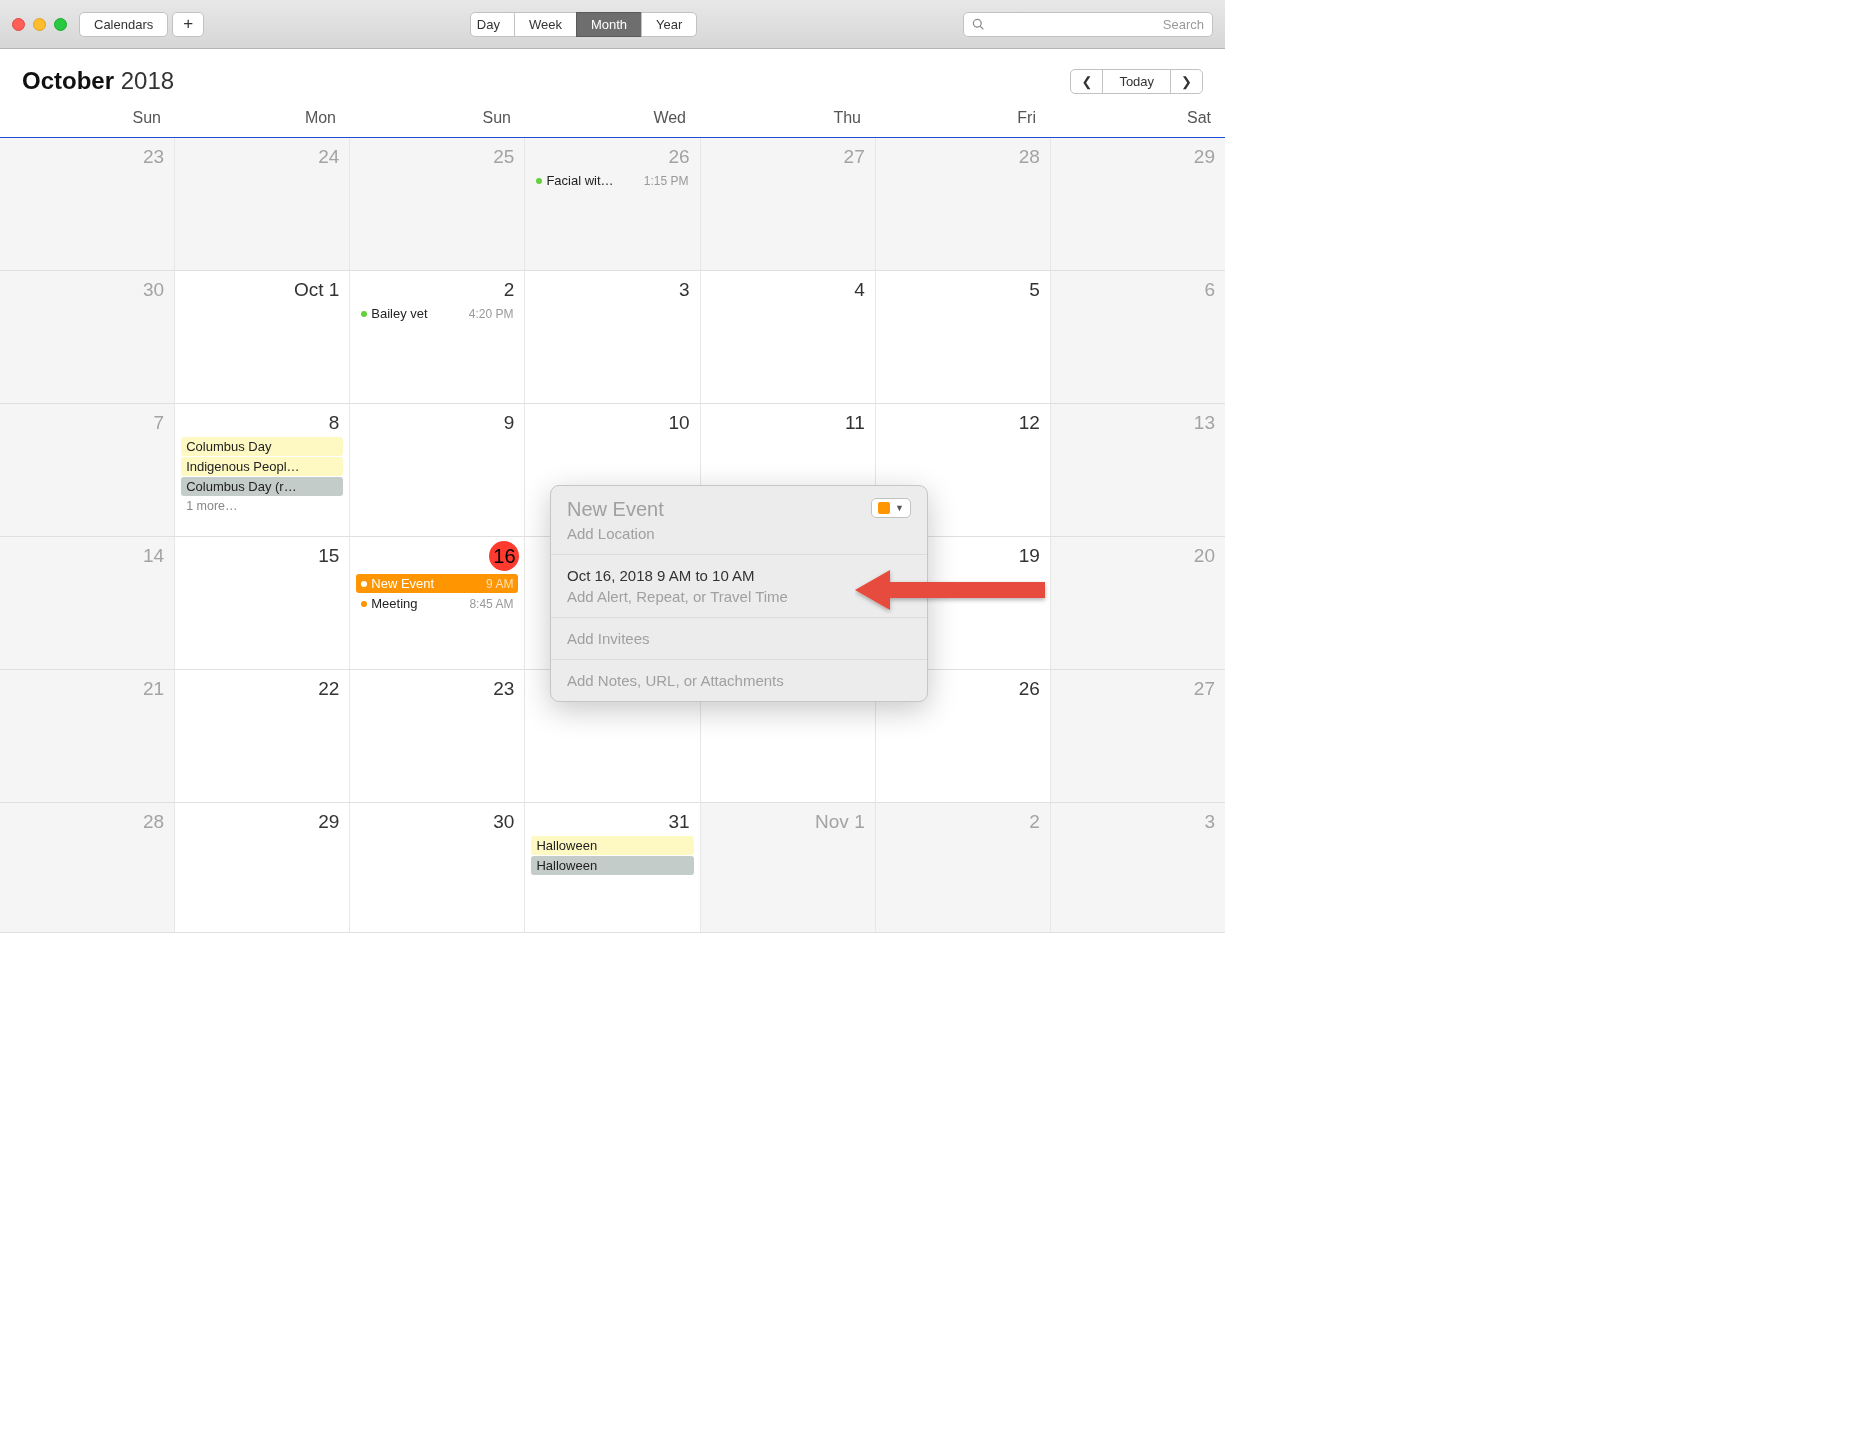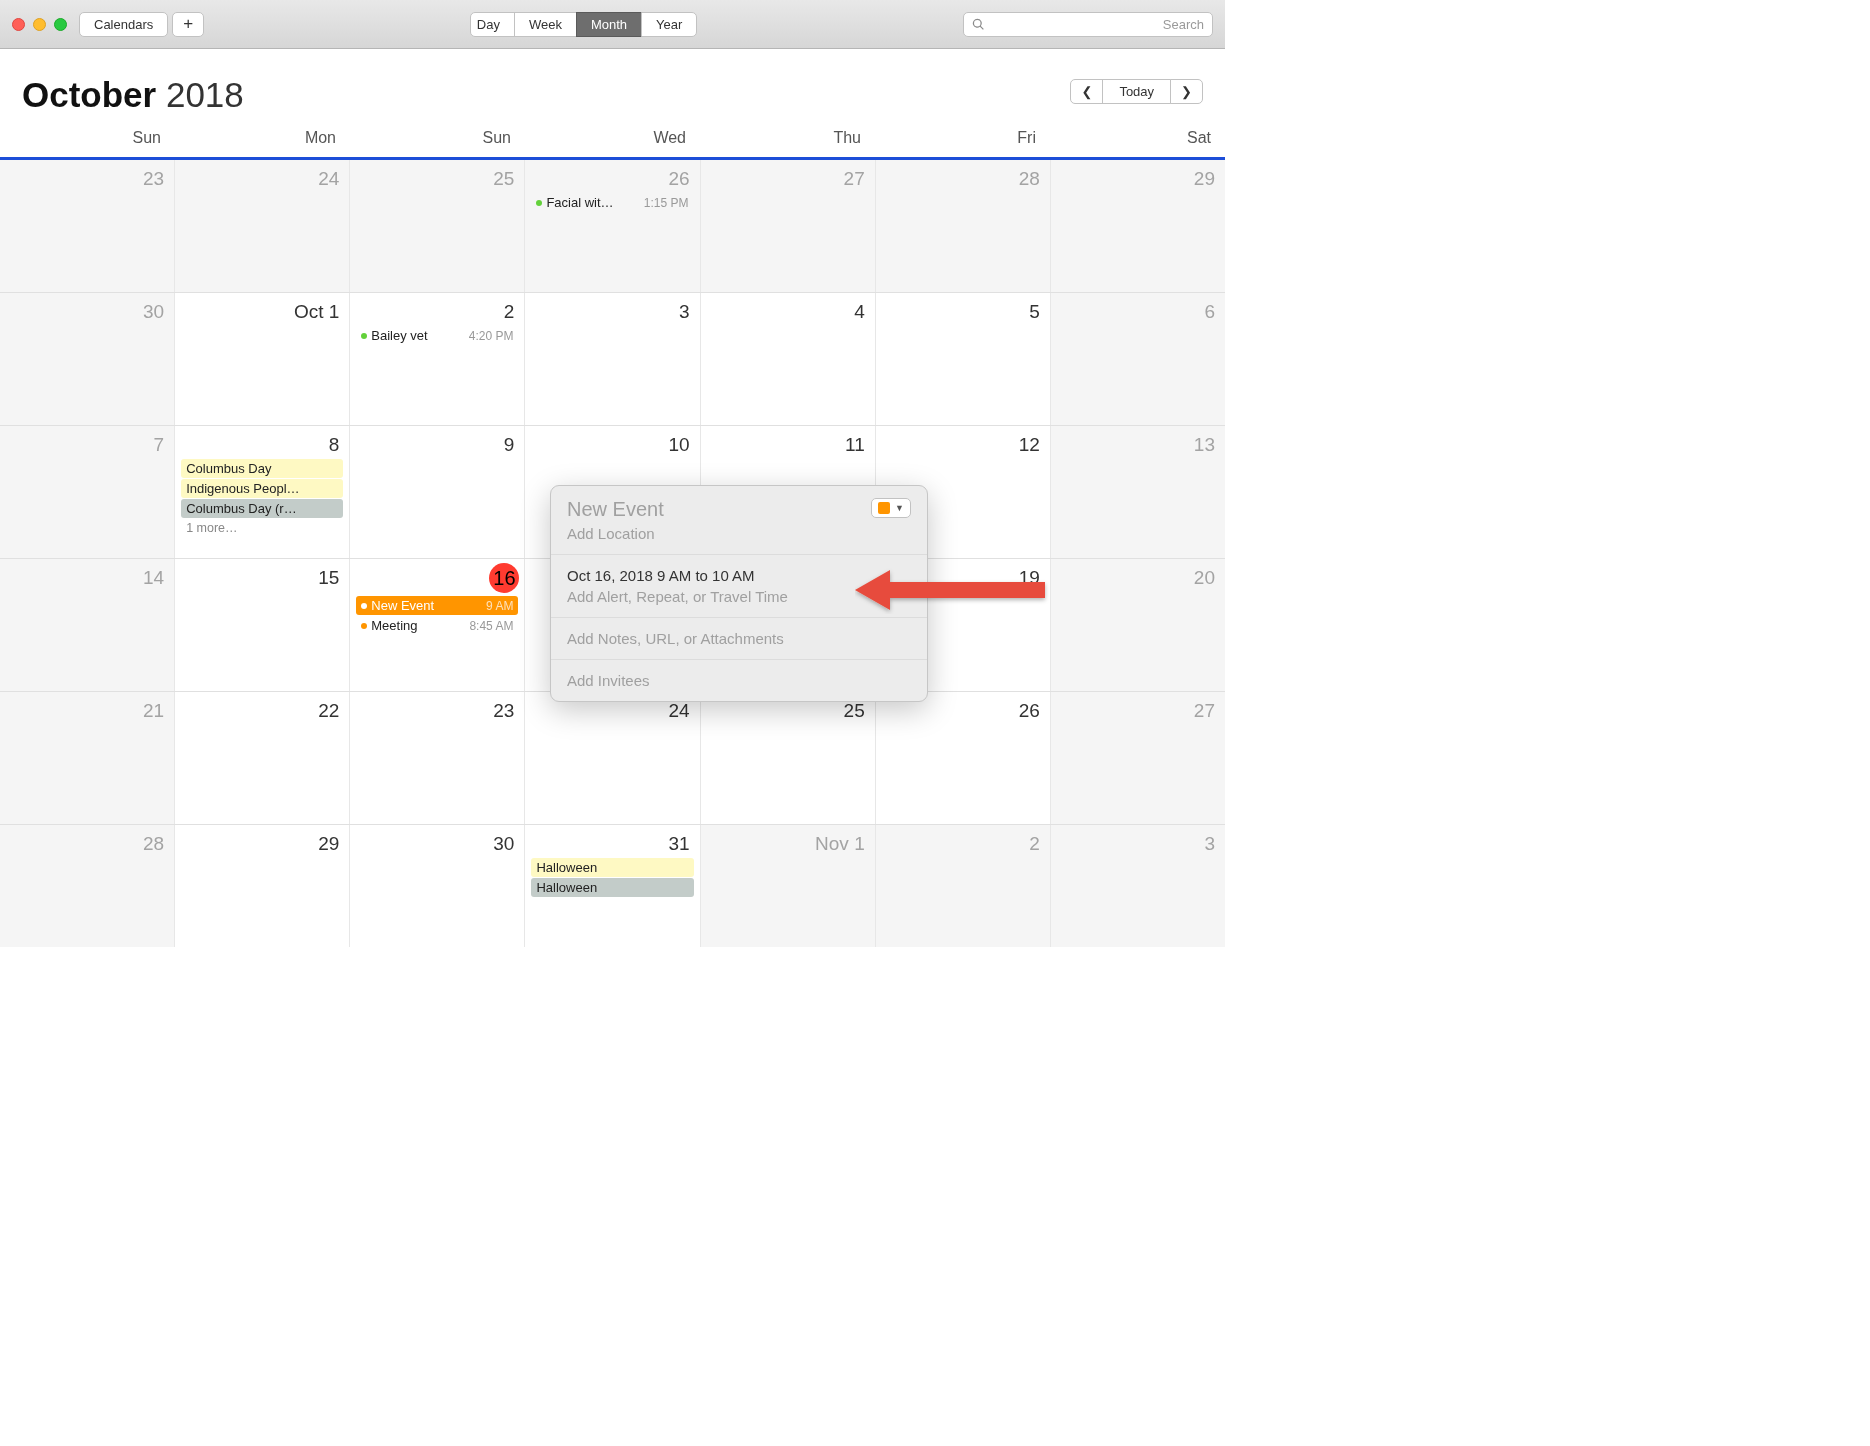--- a/index.html
+++ b/index.html
@@ -19,30 +19,30 @@
 .seg .btn:first-child { border-radius: 5px 0 0 5px; margin-left: 0; padding-left: 6px; }
 .seg .btn:last-child { border-radius: 0 5px 5px 0; }
 .seg .btn.active { background: #6e6e6e; color: #fff; border-color: #5a5a5a; }
 .search-box { display: flex; align-items: center; background: #fff; border: 1px solid #c2c2c2; border-radius: 5px; height: 25px; padding: 0 8px; width: 250px; }
 .search-box svg { width: 13px; height: 13px; fill: #8a8a8a; margin-right: 5px; }
 .search-box input { border: none; outline: none; font-size: 13px; flex: 1; color: #333; background: transparent; text-align: right; }
 .search-box input::placeholder { color: #9a9a9a; }
 
 
 .header { padding: 18px 22px 6px 22px; display: flex; align-items: center; justify-content: space-between; }
-.title { font-size: 35px; color: #333; font-weight: 400; margin-top: 8px; }
+.title { font-size: 24px; color: #333; font-weight: 400; }
 .title b { font-weight: 700; color: #111; }
 .nav-btns { display: flex; }
 .nav-btns .btn { padding: 0 10px; }
 .nav-btns .btn:first-child { border-radius: 5px 0 0 5px; }
 .nav-btns .btn:last-child { border-radius: 0 5px 5px 0; margin-left: -1px; }
 .nav-btns .btn.mid { border-radius: 0; margin-left: -1px; padding: 0 16px; }
 
 
-.day-headers { display: flex; border-bottom: 3px solid #1d4ed8; }
+.day-headers { display: flex; border-bottom: 1px solid #1d4ed8; }
 .day-headers div { flex: 1; text-align: right; padding: 8px 14px 10px 0; font-size: 16px; color: #555; }
 
 
 .grid { display: flex; flex-direction: column; }
 .week { display: flex; border-bottom: 1px solid #e0e0e0; height: 133px; }
 .week:last-child { height: 130px; }
 .cell { flex: 1; border-right: 1px solid #e7e7e7; padding: 6px 6px 0 6px; position: relative; overflow: hidden; }
 .cell:last-child { border-right: none; }
 .cell.out { background: #f5f5f5; }
 .daynum { font-size: 19px; color: #333; float: right; padding-right: 4px; padding-top: 2px; }
@@ -358,24 +358,24 @@
         <span class="color-swatch"></span>
         <span class="chev-down">▼</span>
       </div>
     </div>
   </div>
   <div class="popover-section">
     <div class="pop-datetime">Oct 16, 2018  9 AM to 10 AM</div>
     <div class="pop-subtext">Add Alert, Repeat, or Travel Time</div>
   </div>
   <div class="popover-section">
+    <div class="pop-subtext" style="margin-top:0">Add Invitees</div>
+  </div>
+  <div class="popover-section">
     <div class="pop-subtext" style="margin-top:0">Add Notes, URL, or Attachments</div>
-  </div>
-  <div class="popover-section">
-    <div class="pop-subtext" style="margin-top:0">Add Invitees</div>
   </div>
 </div>
 
 <svg class="arrow" style="left:855px; top:560px;" width="200" height="60">
   <defs>
       <filter id="s">
         <feDropShadow dx="0" dy="2" stdDeviation="2" flood-opacity="0.3"></feDropShadow>
       </filter>
     </defs>
   <polygon points="0,30 35,10 35,22 190,22 190,38 35,38 35,50" fill="#e74c3c" filter="url(#s)"></polygon>

